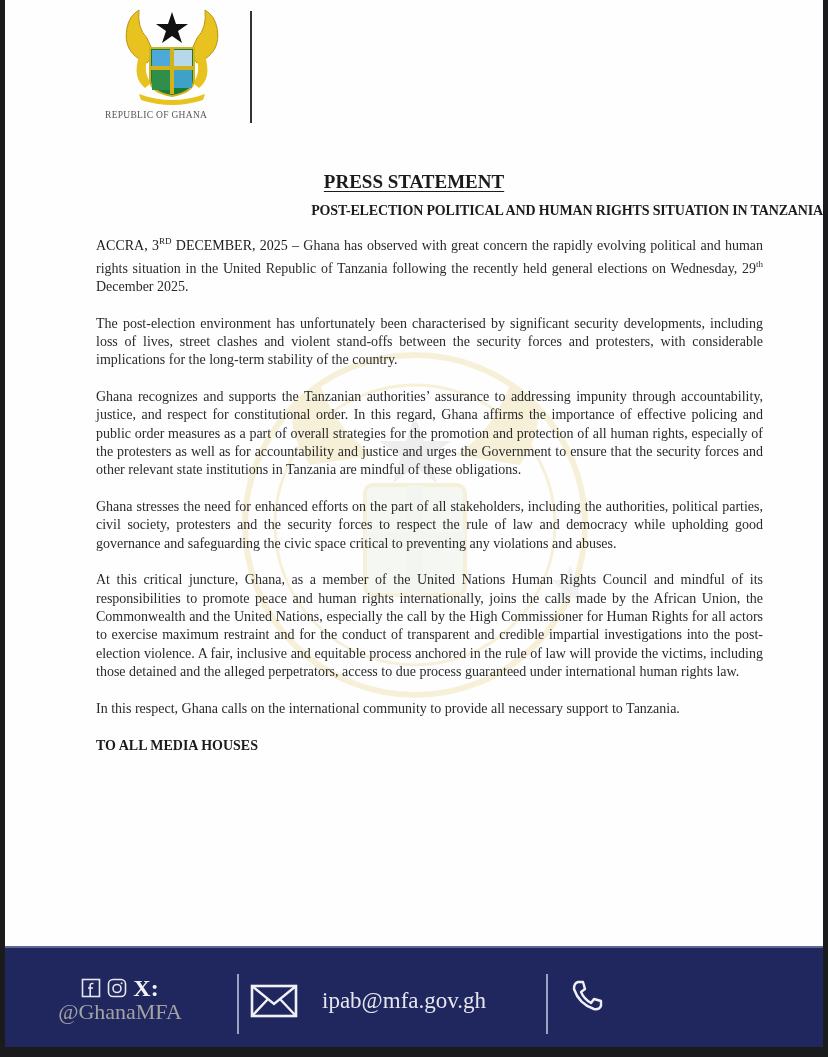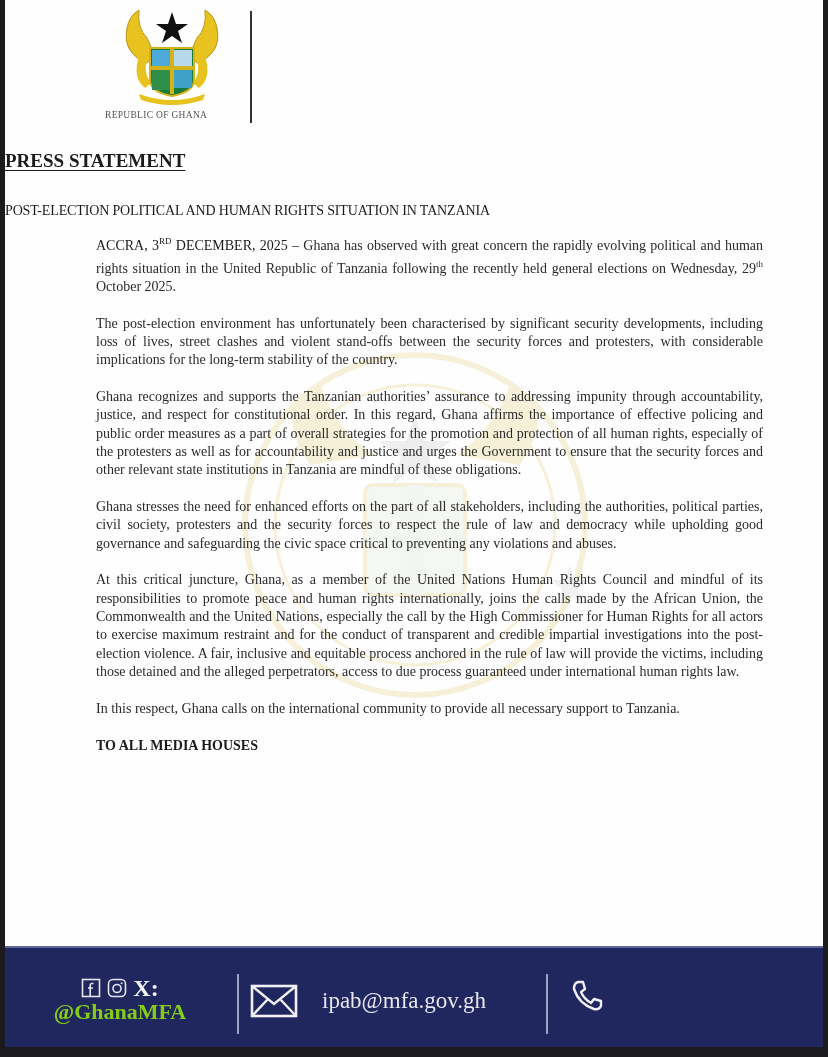--- a/index.html
+++ b/index.html
@@ -52,34 +52,34 @@
     position: absolute;
     left: 160px; top: 52px;
     font-size: 24.5px;
     font-weight: bold;
     line-height: 28px;
     color: #1b1b1b;
     letter-spacing: 0.2px;
   }
   .doc-type {
     position: absolute;
-    left: 0; right: 0; top: 150px;
-    text-align: left;
+    left: 0; right: 0; top: 171px;
+    text-align: center;
     font-size: 19px;
     font-weight: bold;
     text-decoration: underline;
     text-underline-offset: 3px;
     color: #1b1b1b;
   }
   .subject {
     position: absolute;
     left: 0; right: 0; top: 203px;
-    text-align: left;
+    text-align: right;
     font-size: 14px;
-    font-weight: normal;
+    font-weight: bold;
     color: #1b1b1b;
     letter-spacing: -0.15px;
   }
   .body {
     position: absolute;
     left: 91px; top: 232px;
     width: 667px;
     font-size: 14px;
     line-height: 18.3px;
     color: #2a2a2a;
@@ -111,21 +111,21 @@
   }
   .social-icons {
     display: flex; justify-content: center; align-items: center; gap: 6px;
     height: 24px;
   }
   .social-icons svg { display: block; }
   .x-label {
     font-size: 24px; font-weight: bold; color: #f4f4f8; line-height: 22px;
   }
   .handle {
-    font-size: 22px; color: #84cc16; line-height: 24px; font-weight: bold;
+    font-size: 22px; color: #a3a3a3; line-height: 24px;
   }
   .vsep {
     position: absolute; top: 26px;
     width: 2px; height: 60px;
     background: #9da2c2;
   }
   .email-group {
     position: absolute;
     left: 245px; top: 36px;
     display: flex; align-items: center; gap: 24px;
@@ -180,21 +180,21 @@
     </svg>
     <div class="crest-caption">REPUBLIC OF GHANA</div>
     <div class="header-divider"></div>
   </div>
 
   <div class="doc-type">PRESS STATEMENT</div>
   <div class="subject">POST-ELECTION POLITICAL AND HUMAN RIGHTS SITUATION IN TANZANIA</div>
 
   <div class="body">
     <p>
-      <span class="dateline"><span>ACCRA, 3</span><sup style="font-size:9px">RD</sup><span> DECEMBER, 2025</span></span><span> – Ghana has observed with great concern the rapidly evolving political and human rights situation in the United Republic of Tanzania following the recently held general elections on Wednesday, 29</span><sup style="font-size:9px">th</sup><span> October 2025.</span>
+      <span class="dateline"><span>ACCRA, 3</span><sup style="font-size:9px">RD</sup><span> DECEMBER, 2025</span></span><span> – Ghana has observed with great concern the rapidly evolving political and human rights situation in the United Republic of Tanzania following the recently held general elections on Wednesday, 29</span><sup style="font-size:9px">th</sup><span> December 2025.</span>
     </p>
     <p>The post-election environment has unfortunately been characterised by significant security developments, including loss of lives, street clashes and violent stand-offs between the security forces and protesters, with considerable implications for the long-term stability of the country.</p>
     <p>Ghana recognizes and supports the Tanzanian authorities’ assurance to addressing impunity through accountability, justice, and respect for constitutional order. In this regard, Ghana affirms the importance of effective policing and public order measures as a part of overall strategies for the promotion and protection of all human rights, especially of the protesters as well as for accountability and justice and urges the Government to ensure that the security forces and other relevant state institutions in Tanzania are mindful of these obligations.</p>
     <p>Ghana stresses the need for enhanced efforts on the part of all stakeholders, including the authorities, political parties, civil society, protesters and the security forces to respect the rule of law and democracy while upholding good governance and safeguarding the civic space critical to preventing any violations and abuses.</p>
     <p>At this critical juncture, Ghana, as a member of the United Nations Human Rights Council and mindful of its responsibilities to promote peace and human rights internationally, joins the calls made by the African Union, the Commonwealth and the United Nations, especially the call by the High Commissioner for Human Rights for all actors to exercise maximum restraint and for the conduct of transparent and credible impartial investigations into the post-election violence. A fair, inclusive and equitable process anchored in the rule of law will provide the victims, including those detained and the alleged perpetrators, access to due process guaranteed under international human rights law.</p>
     <p>In this respect, Ghana calls on the international community to provide all necessary support to Tanzania.</p>
     <div class="sign-off">TO ALL MEDIA HOUSES</div>
   </div>
 
   <div class="footer">

